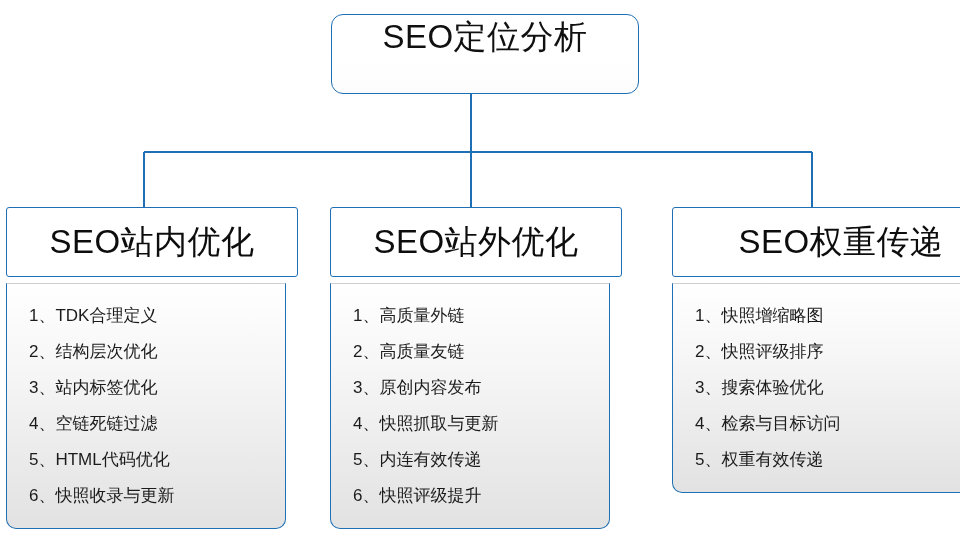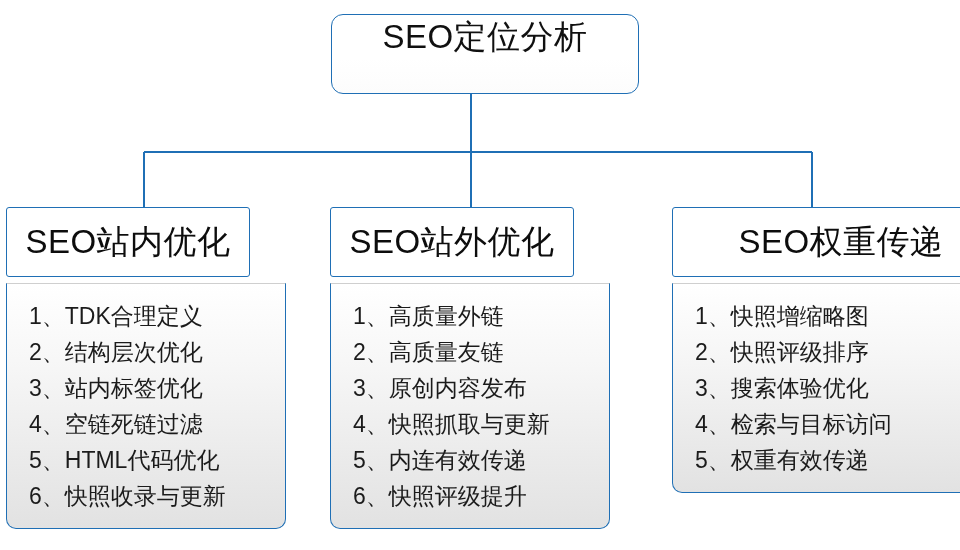--- a/index.html
+++ b/index.html
@@ -58,21 +58,21 @@
     width: 280px;
   }
   .col-0 { left: 6px; }
   .col-1 { left: 330px; border-radius: 29px; }
   .col-2 { left: 672px; }
   .col-2 .col-header,
   .col-2 .col-list { width: 338px; }
 
   .col-header {
     box-sizing: border-box;
-    width: 244px;
+    width: 292px;
     height: 70px;
     border: 1.5px solid #1f6fb5;
     border-radius: 3px;
     background: #ffffff;
     display: flex;
     align-items: center;
     justify-content: center;
   }
   .col-header-text {
     font-size: 33px;
@@ -89,21 +89,21 @@
     border: 1.2px solid #1f6fb5;
     border-top: 1.2px solid #cfcfcf;
     border-radius: 0 0 10px 10px;
     background: linear-gradient(to bottom, #ffffff 0%, #f6f6f6 35%, #ebebeb 70%, #e2e2e2 100%);
     list-style: none;
     margin-left: 0;
     margin-right: 0;
     margin-bottom: 0;
   }
   .col-list li {
-    font-size: 23px;
+    font-size: 17px;
     line-height: 36px;
     color: #1b1b1b;
     white-space: nowrap;
   }
 </style>
 </head>
 <body>
 
 <div id="diagram">
 

